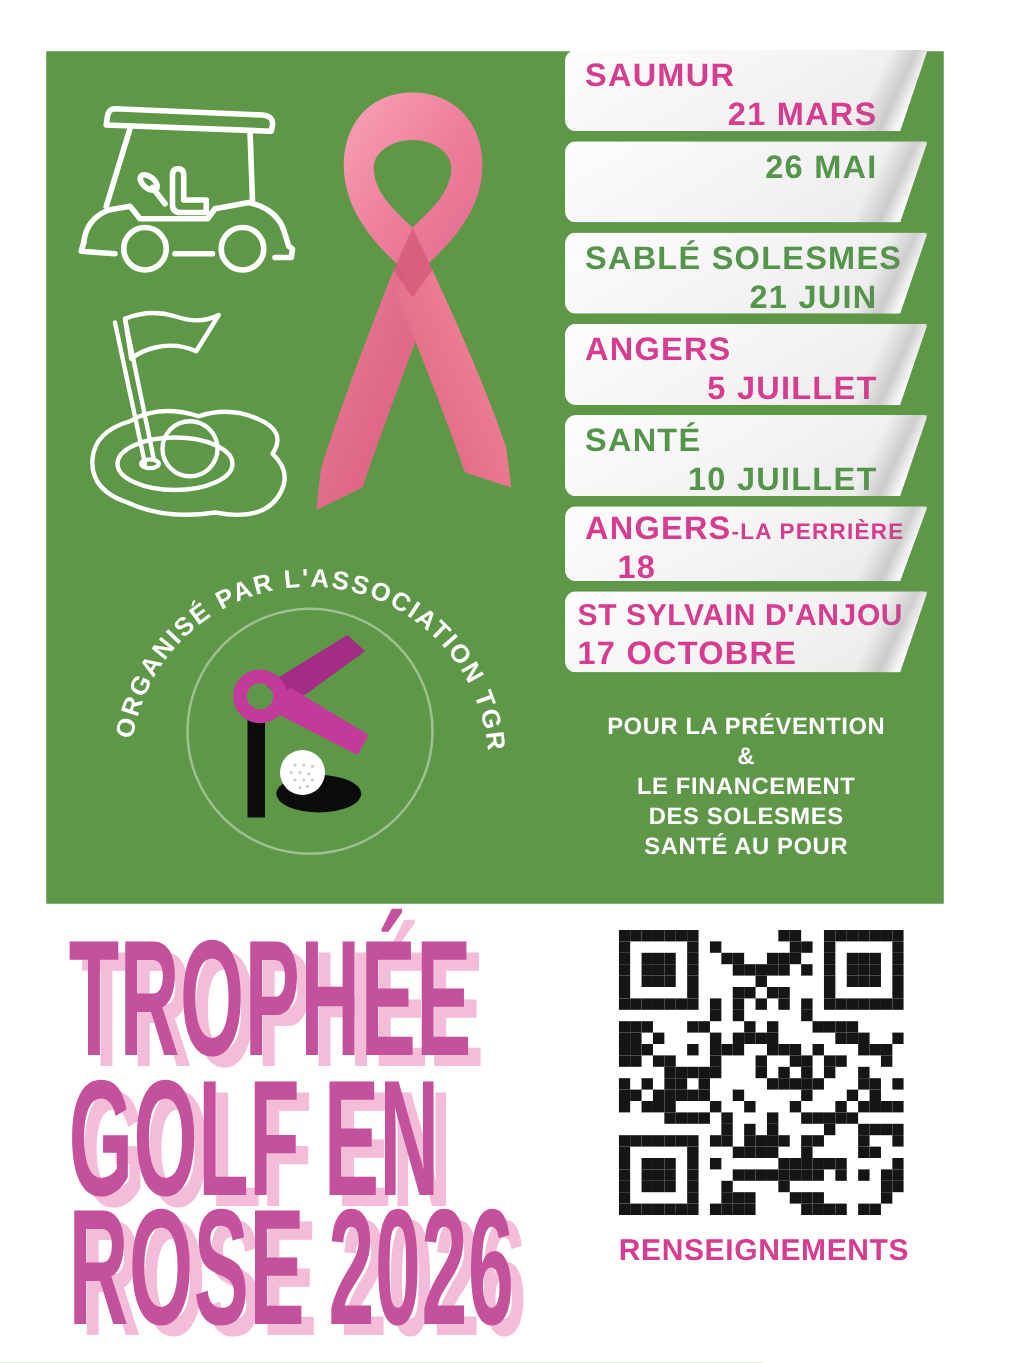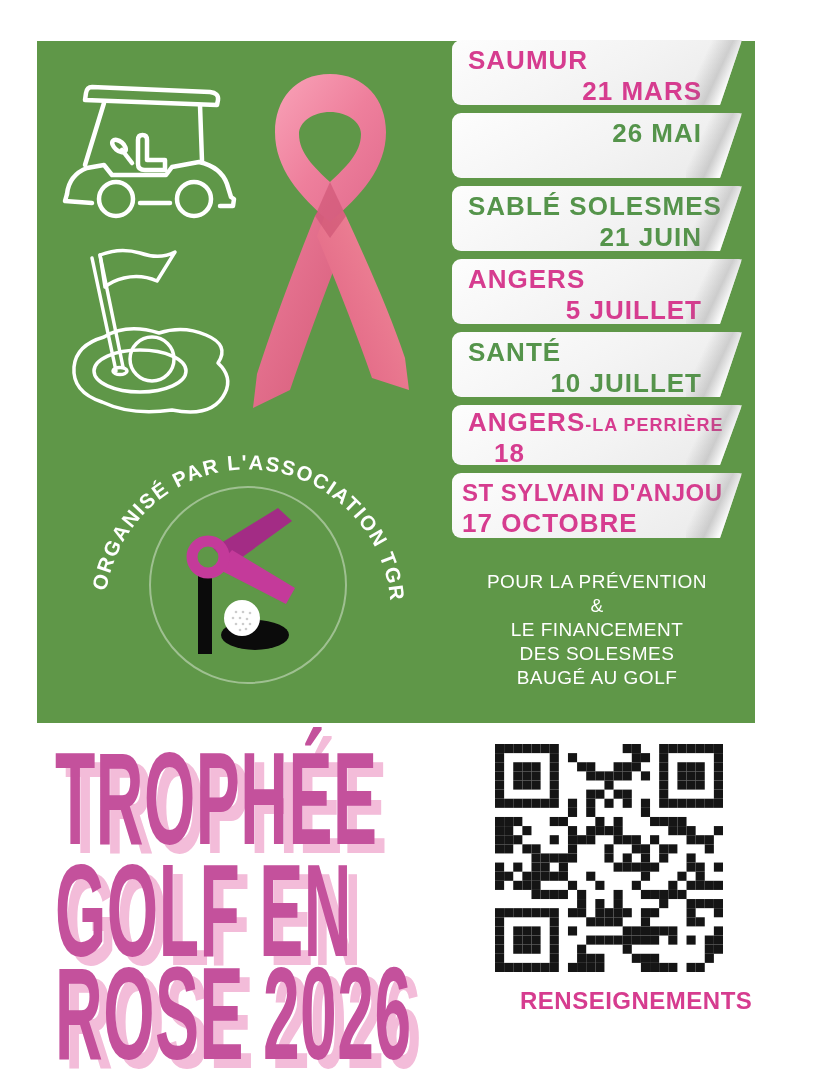--- a/index.html
+++ b/index.html
@@ -31,30 +31,30 @@
   .banner.pink .line1,.banner.pink .line2{color:var(--pink);}
   .banner.green .line1,.banner.green .line2{color:var(--text-green);}
   .banner:nth-child(6){height:60px;padding-top:3px;}
   .banner:nth-child(6) .line2{text-align:left;padding-left:26px;}
   .banner:nth-child(7) .line1{font-size:24px;padding-left:0;letter-spacing:.5px;}
   .banner:nth-child(7){padding-left:10px;}
   .banner:nth-child(7) .line2{text-align:left;padding-right:20px;}
 
   
   .mission{position:absolute;left:452px;top:570px;width:290px;text-align:center;color:#ffffff;
-    font-weight:normal;font-size:19px;line-height:24px;letter-spacing:.5px;}
+    font-weight:bold;font-size:19px;line-height:24px;letter-spacing:.5px;}
 
   
   .title-line{position:absolute;left:55px;color:var(--title-pink);font-weight:bold;font-size:132px;line-height:1;
     white-space:nowrap;transform:scaleX(.5);transform-origin:left top;
     text-shadow:20px 9px 0 var(--title-shadow);letter-spacing:1px;}
 
   
   .contact{position:absolute;left:495px;top:987px;width:230px;text-align:left;color:var(--pink);
-    font-weight:bold;font-size:24px;line-height:28px;letter-spacing:.5px;margin-left:25px;}
+    font-weight:bold;font-size:24px;line-height:28px;letter-spacing:.5px;}
 </style>
 </head>
 <body>
 
 <div id="poster" style="--green: #5f9748; --text-green: #55944b; --pink: #d63c8f; --title-pink: #c4519c; --title-shadow: #f3bcd9;">
 
   <div class="green-panel"></div>
 
   <svg class="abs" style="left:52px;top:72px" width="200" height="152" viewBox="0 0 200 152" fill="none" stroke="#ffffff" stroke-width="4.5" stroke-linejoin="round" stroke-linecap="round">
     <path d="M40 15 L158 20 Q167 21 166 28 L165 33 L33 28 L34 21 Q35 15 40 15 Z"></path>
@@ -170,21 +170,21 @@
       <div class="line1"><span class="loc">ST SYLVAIN D'ANJOU</span><span class="suffix"></span></div>
       <div class="line2">17 OCTOBRE</div>
     </div>
   </div>
 
   <div class="mission">
     <div>POUR LA PRÉVENTION</div>
     <div>&amp;</div>
     <div>LE FINANCEMENT</div>
     <div>DES SOLESMES</div>
-    <div>BAUGÉ AU GOLF</div>
+    <div>SANTÉ AU POUR</div>
   </div>
 
   <div class="title-line" style="top:733px">TROPHÉE</div>
   <div class="title-line" style="top:845px">GOLF EN</div>
   <div class="title-line" style="top:948px">ROSE 2026</div>
 
   <svg class="abs" id="qr" style="left:495px;top:744px" width="228" height="228" viewBox="0 0 225 225">
       <rect width="225" height="225" fill="#ffffff"></rect>
       <rect x="0" y="0" width="9" height="9" fill="#151515"></rect>
       <rect x="9" y="0" width="9" height="9" fill="#151515"></rect>

